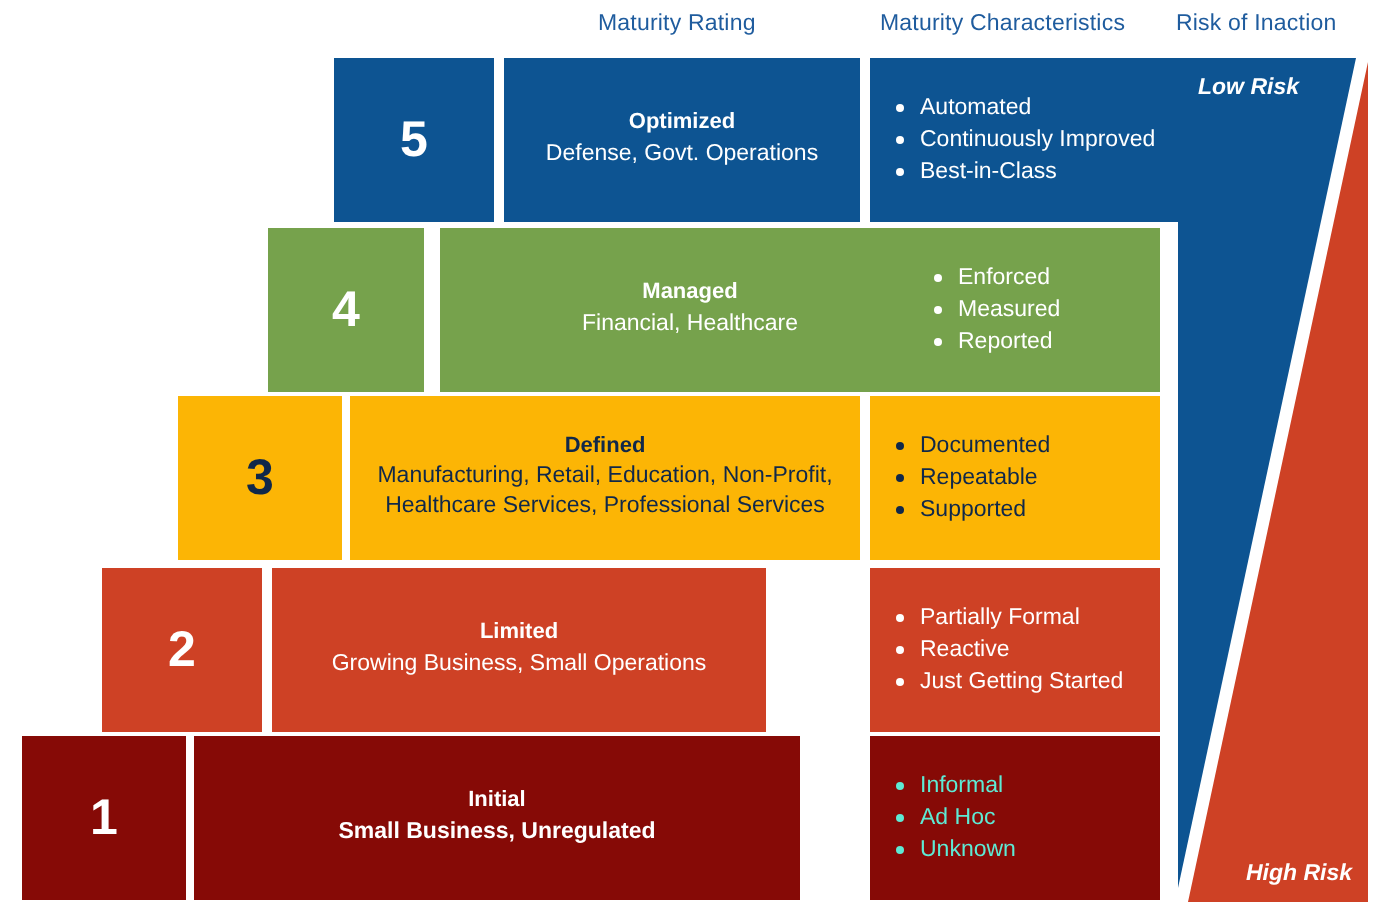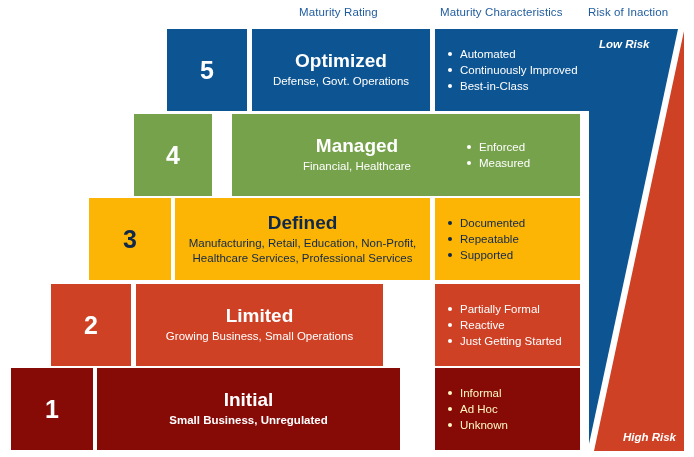--- a/index.html
+++ b/index.html
@@ -63,21 +63,21 @@
   
   .title-cell {
     display: flex;
     flex-direction: column;
     align-items: center;
     justify-content: center;
     text-align: center;
     padding: 0 6px;
   }
   .title-text {
-    font-size: 19px;
+    font-size: 11px;
     font-weight: bold;
     line-height: 1.15;
     margin-bottom: 2px;
   }
   .sub-text {
     font-size: 11.5px;
     line-height: 1.32;
   }
 
   
@@ -152,28 +152,29 @@
             <li>Automated</li>
             <li>Continuously Improved</li>
             <li>Best-in-Class</li>
           </ul>
         </div>
       </div>
       <div class="level-row" style="left: 0px; top: 114px; width: 694px;">
         <div class="cell num-cell" style="left: 134px; width: 78px; background: rgb(118, 162, 76);">
           <div class="num-text" style="color: rgb(255, 255, 255);">4</div>
         </div>
-        <div class="cell title-cell" style="left: 232px; width: 250px; background: rgb(118, 162, 76);">
+        <div class="cell title-cell" style="left: 220px; width: 250px; background: rgb(118, 162, 76);">
           <div class="title-text" style="color: rgb(255, 255, 255);">Managed</div>
           <div class="sub-text" style="color: rgb(255, 255, 255);">Financial, Healthcare</div>
         </div>
         <div class="cell char-cell" style="left: 435px; width: 145px; background: rgb(118, 162, 76); color: rgb(255, 255, 255); padding-left: 31px;">
           <ul class="char-list">
             <li>Enforced</li>
             <li>Measured</li>
+            <li>Reported</li>
           </ul>
         </div>
       </div>
       <div class="level-row" style="left: 0px; top: 198px; width: 694px;">
         <div class="cell num-cell" style="left: 89px; width: 82px; background: rgb(252, 181, 5);">
           <div class="num-text" style="color: rgb(16, 40, 74);">3</div>
         </div>
         <div class="cell title-cell" style="left: 175px; width: 255px; background: rgb(252, 181, 5);">
           <div class="title-text" style="color: rgb(16, 40, 74);">Defined</div>
           <div class="sub-text" style="color: rgb(16, 40, 74);">Manufacturing, Retail, Education, Non-Profit, Healthcare Services, Professional Services</div>
@@ -203,21 +204,21 @@
         </div>
       </div>
       <div class="level-row" style="left: 0px; top: 368px; width: 694px;">
         <div class="cell num-cell" style="left: 11px; width: 82px; background: rgb(134, 10, 6);">
           <div class="num-text" style="color: rgb(255, 255, 255);">1</div>
         </div>
         <div class="cell title-cell" style="left: 97px; width: 303px; background: rgb(134, 10, 6);">
           <div class="title-text" style="color: rgb(255, 255, 255);">Initial</div>
           <div class="sub-text" style="color: rgb(255, 255, 255); font-weight: bold;">Small Business, Unregulated</div>
         </div>
-        <div class="cell char-cell" style="left: 435px; width: 145px; background: rgb(134, 10, 6); color: #fef9c3;">
+        <div class="cell char-cell" style="left: 435px; width: 145px; background: rgb(134, 10, 6); color: #5eead4;">
           <ul class="char-list">
             <li>Informal</li>
             <li>Ad Hoc</li>
             <li>Unknown</li>
           </ul>
         </div>
       </div>
     </div>
 
   <div id="risk-col">

